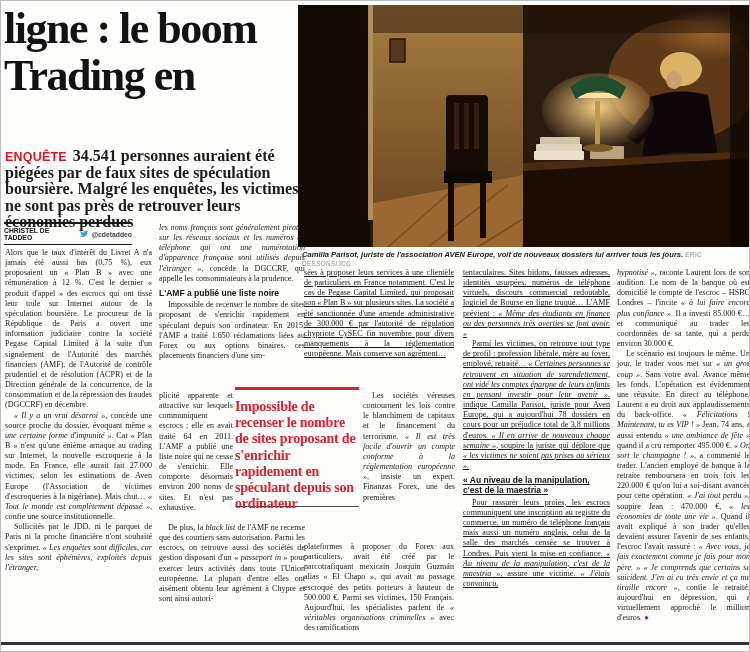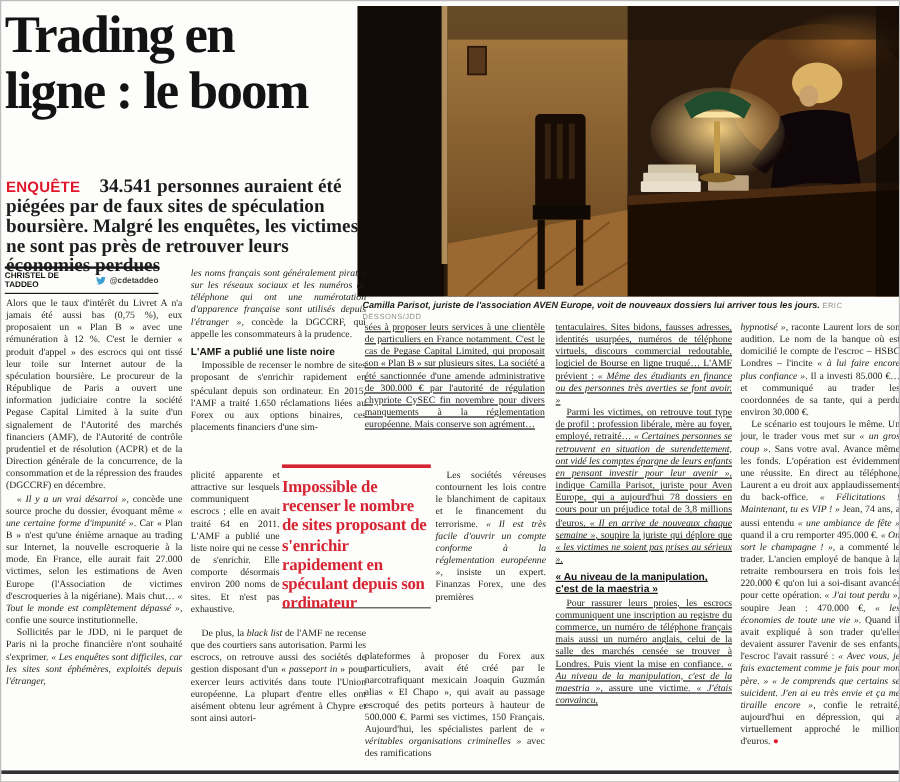--- a/index.html
+++ b/index.html
@@ -5,21 +5,21 @@
   html,body{margin:0;padding:0;background:#e8e8e8;}
   .page{position:relative;width:750px;height:652px;background:#fdfdfb;border:1px solid #bdbdbd;
         box-sizing:border-box;overflow:hidden;font-family:"Liberation Serif",serif;}
   
   .headline{position:absolute;left:3px;top:4px;width:310px;color:#131313;
             font:bold 44px/47px "Liberation Serif",serif;letter-spacing:-1.5px;}
   .headline .hl-line{white-space:nowrap;}
   
   .standfirst{position:absolute;left:4px;top:147px;width:296px;
               font:bold 16px/16.5px "Liberation Serif",serif;color:#1d1d1d;text-align:left;}
-  .enquete{font:bold 12.5px "Liberation Sans",sans-serif;color:#e0172b;letter-spacing:.2px;margin-right:16px;}
+  .enquete{font:bold 12.5px "Liberation Sans",sans-serif;color:#e0172b;letter-spacing:.2px;margin-right:6px;}
   
   .byline{position:absolute;left:3px;top:221px;width:128px;border-top:2px solid #1a1a1a;
           border-bottom:1.5px solid #1a1a1a;padding:3px 0 3px 0;display:flex;align-items:center;gap:3px;
           font:bold 6.8px "Liberation Sans",sans-serif;color:#111;}
   .byline .handle{color:#3f3f3f;}
   .tw{width:9px;height:8px;display:inline-block;}
   
   .photo{position:absolute;left:297px;top:4px;width:452px;height:242px;background:#2b1a0e;}
   .photo svg{display:block;width:100%;height:100%;}
   .caption{position:absolute;left:301px;top:249px;width:447px;
@@ -41,22 +41,22 @@
              font:bold 14px/16.2px "Liberation Serif",serif;color:#d62433;letter-spacing:-.2px;}
   
   .bottom-rule{position:absolute;left:0;right:0;top:641px;height:2.5px;background:#323232;}
 </style>
 </head>
 <body>
 
 <div class="page">
 
   <h1 class="headline" style="margin:0;">
+    <div class="hl-line">ligne : le boom</div>
     <div class="hl-line">Trading en</div>
-    <div class="hl-line">ligne : le boom</div>
   </h1>
 
   <div class="standfirst">
     <span class="enquete">ENQUÊTE</span><span>34.541 personnes auraient été piégées par de faux sites de spéculation boursière. Malgré les enquêtes, les victimes ne sont pas près de retrouver leurs économies perdues</span>
   </div>
 
   <div class="byline">
     <span>CHRISTEL DE TADDEO</span>
     <svg class="tw" viewBox="0 0 14 12" aria-hidden="true">
       <path d="M13.5 1.6c-.5.3-1 .5-1.6.6A2.6 2.6 0 0 0 12.9.7c-.5.3-1.1.6-1.7.7A2.7 2.7 0 0 0 6.6 3.8 7.6 7.6 0 0 1 1 1a2.7 2.7 0 0 0 .9 3.6c-.4 0-.9-.1-1.2-.3 0 1.3.9 2.4 2.1 2.6-.4.1-.8.1-1.2.1.3 1 1.3 1.8 2.5 1.8A5.4 5.4 0 0 1 .1 9.9 7.6 7.6 0 0 0 4.2 11c5 0 7.7-4.1 7.7-7.7v-.3c.5-.4 1-.9 1.6-1.4z" fill="#3da0d2"></path>

